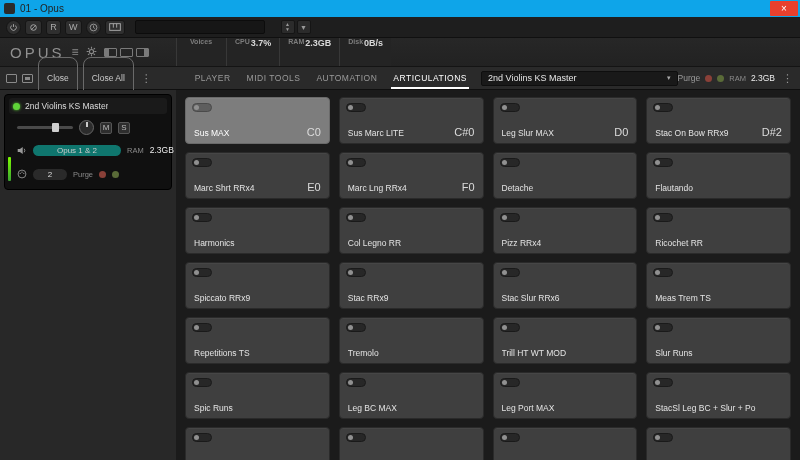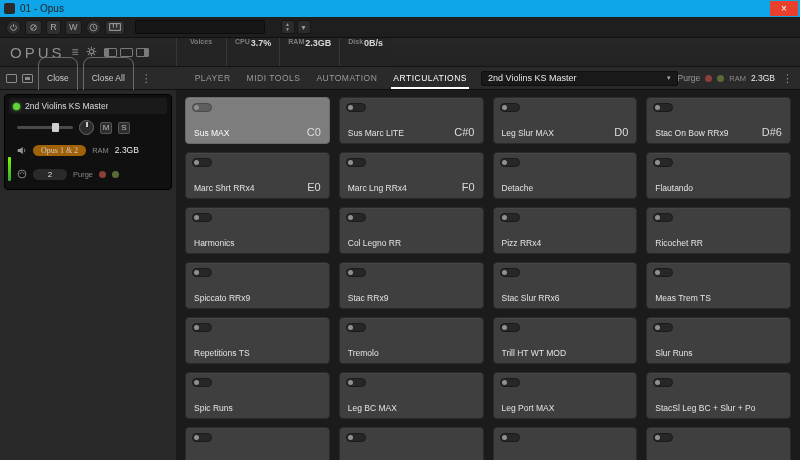--- a/index.html
+++ b/index.html
@@ -80,21 +80,21 @@
   .strip-header { display:flex; align-items:center; gap:5px; background:#1a1a1a; border-radius:3px; padding:3px 4px; }
   .led.bright { background:#5fd338; box-shadow:0 0 3px #5fd338; }
   .strip-name { font-size:8.5px; color:#ddd; white-space:nowrap; overflow:hidden; }
   .strip-row { display:flex; align-items:center; gap:6px; margin-top:6px; padding-left:8px; }
   .slider { width:56px; height:3px; background:#4a4a4a; border-radius:2px; position:relative; }
   .slider-handle { position:absolute; left:62%; top:-3px; width:7px; height:9px; background:#cfcfcf; border-radius:1px; }
   .pan-knob { width:15px; height:15px; border-radius:50%; background:#2c2c2c; border:1px solid #666; position:relative; }
   .pan-knob::after { content:""; position:absolute; left:50%; top:1px; width:2px; height:5px; background:#ccc; transform:translateX(-50%); }
   .ms-btn { width:12px; height:12px; background:#2e2e2e; border:1px solid #555; border-radius:2px; color:#bbb;
             font-size:8px; display:flex; align-items:center; justify-content:center; }
-  .out-pill { background:#a16207; border-radius:8px; padding:1px 8px; font-size:8px; color:#ccc; white-space:nowrap;font-family:Liberation Serif, serif; }
+  .out-pill { background:#0f766e; border-radius:8px; padding:1px 24px; font-size:8px; color:#ccc; white-space:nowrap; }
   .ch-pill { background:#2a2a2a; border-radius:7px; padding:1px 10px; font-size:8px; color:#ddd; min-width:34px; text-align:center; }
   .meter { position:absolute; left:3px; bottom:8px; width:3px; height:24px; border-radius:1px;
            background:linear-gradient(#7cfc00,#3ca832); }
   .strip-icon { color:#9a9a9a; }
 
   
   .grid-area { flex:1; background:#1b1b1b; padding:7px 9px; overflow:hidden; }
   .art-grid { display:grid; grid-template-columns:repeat(4,1fr); gap:8px 9px; }
   .art-cell { height:47px; background:#3f3f3f; border:1px solid #2a2a2a; border-radius:4px; position:relative;
               box-shadow:inset 0 1px 0 rgba(255,255,255,.04); overflow:hidden; }
@@ -286,21 +286,21 @@
             <span class="t-knob"></span>
           </span>
           <span class="art-name">Leg Slur MAX</span>
           <span class="art-key">D0</span>
         </div>
         <div class="art-cell">
           <span class="toggle">
             <span class="t-knob"></span>
           </span>
           <span class="art-name">Stac On Bow RRx9</span>
-          <span class="art-key">D#6</span>
+          <span class="art-key">D#2</span>
         </div>
         <div class="art-cell">
           <span class="toggle">
             <span class="t-knob"></span>
           </span>
           <span class="art-name">Marc Shrt RRx4</span>
           <span class="art-key">E0</span>
         </div>
         <div class="art-cell">
           <span class="toggle">

